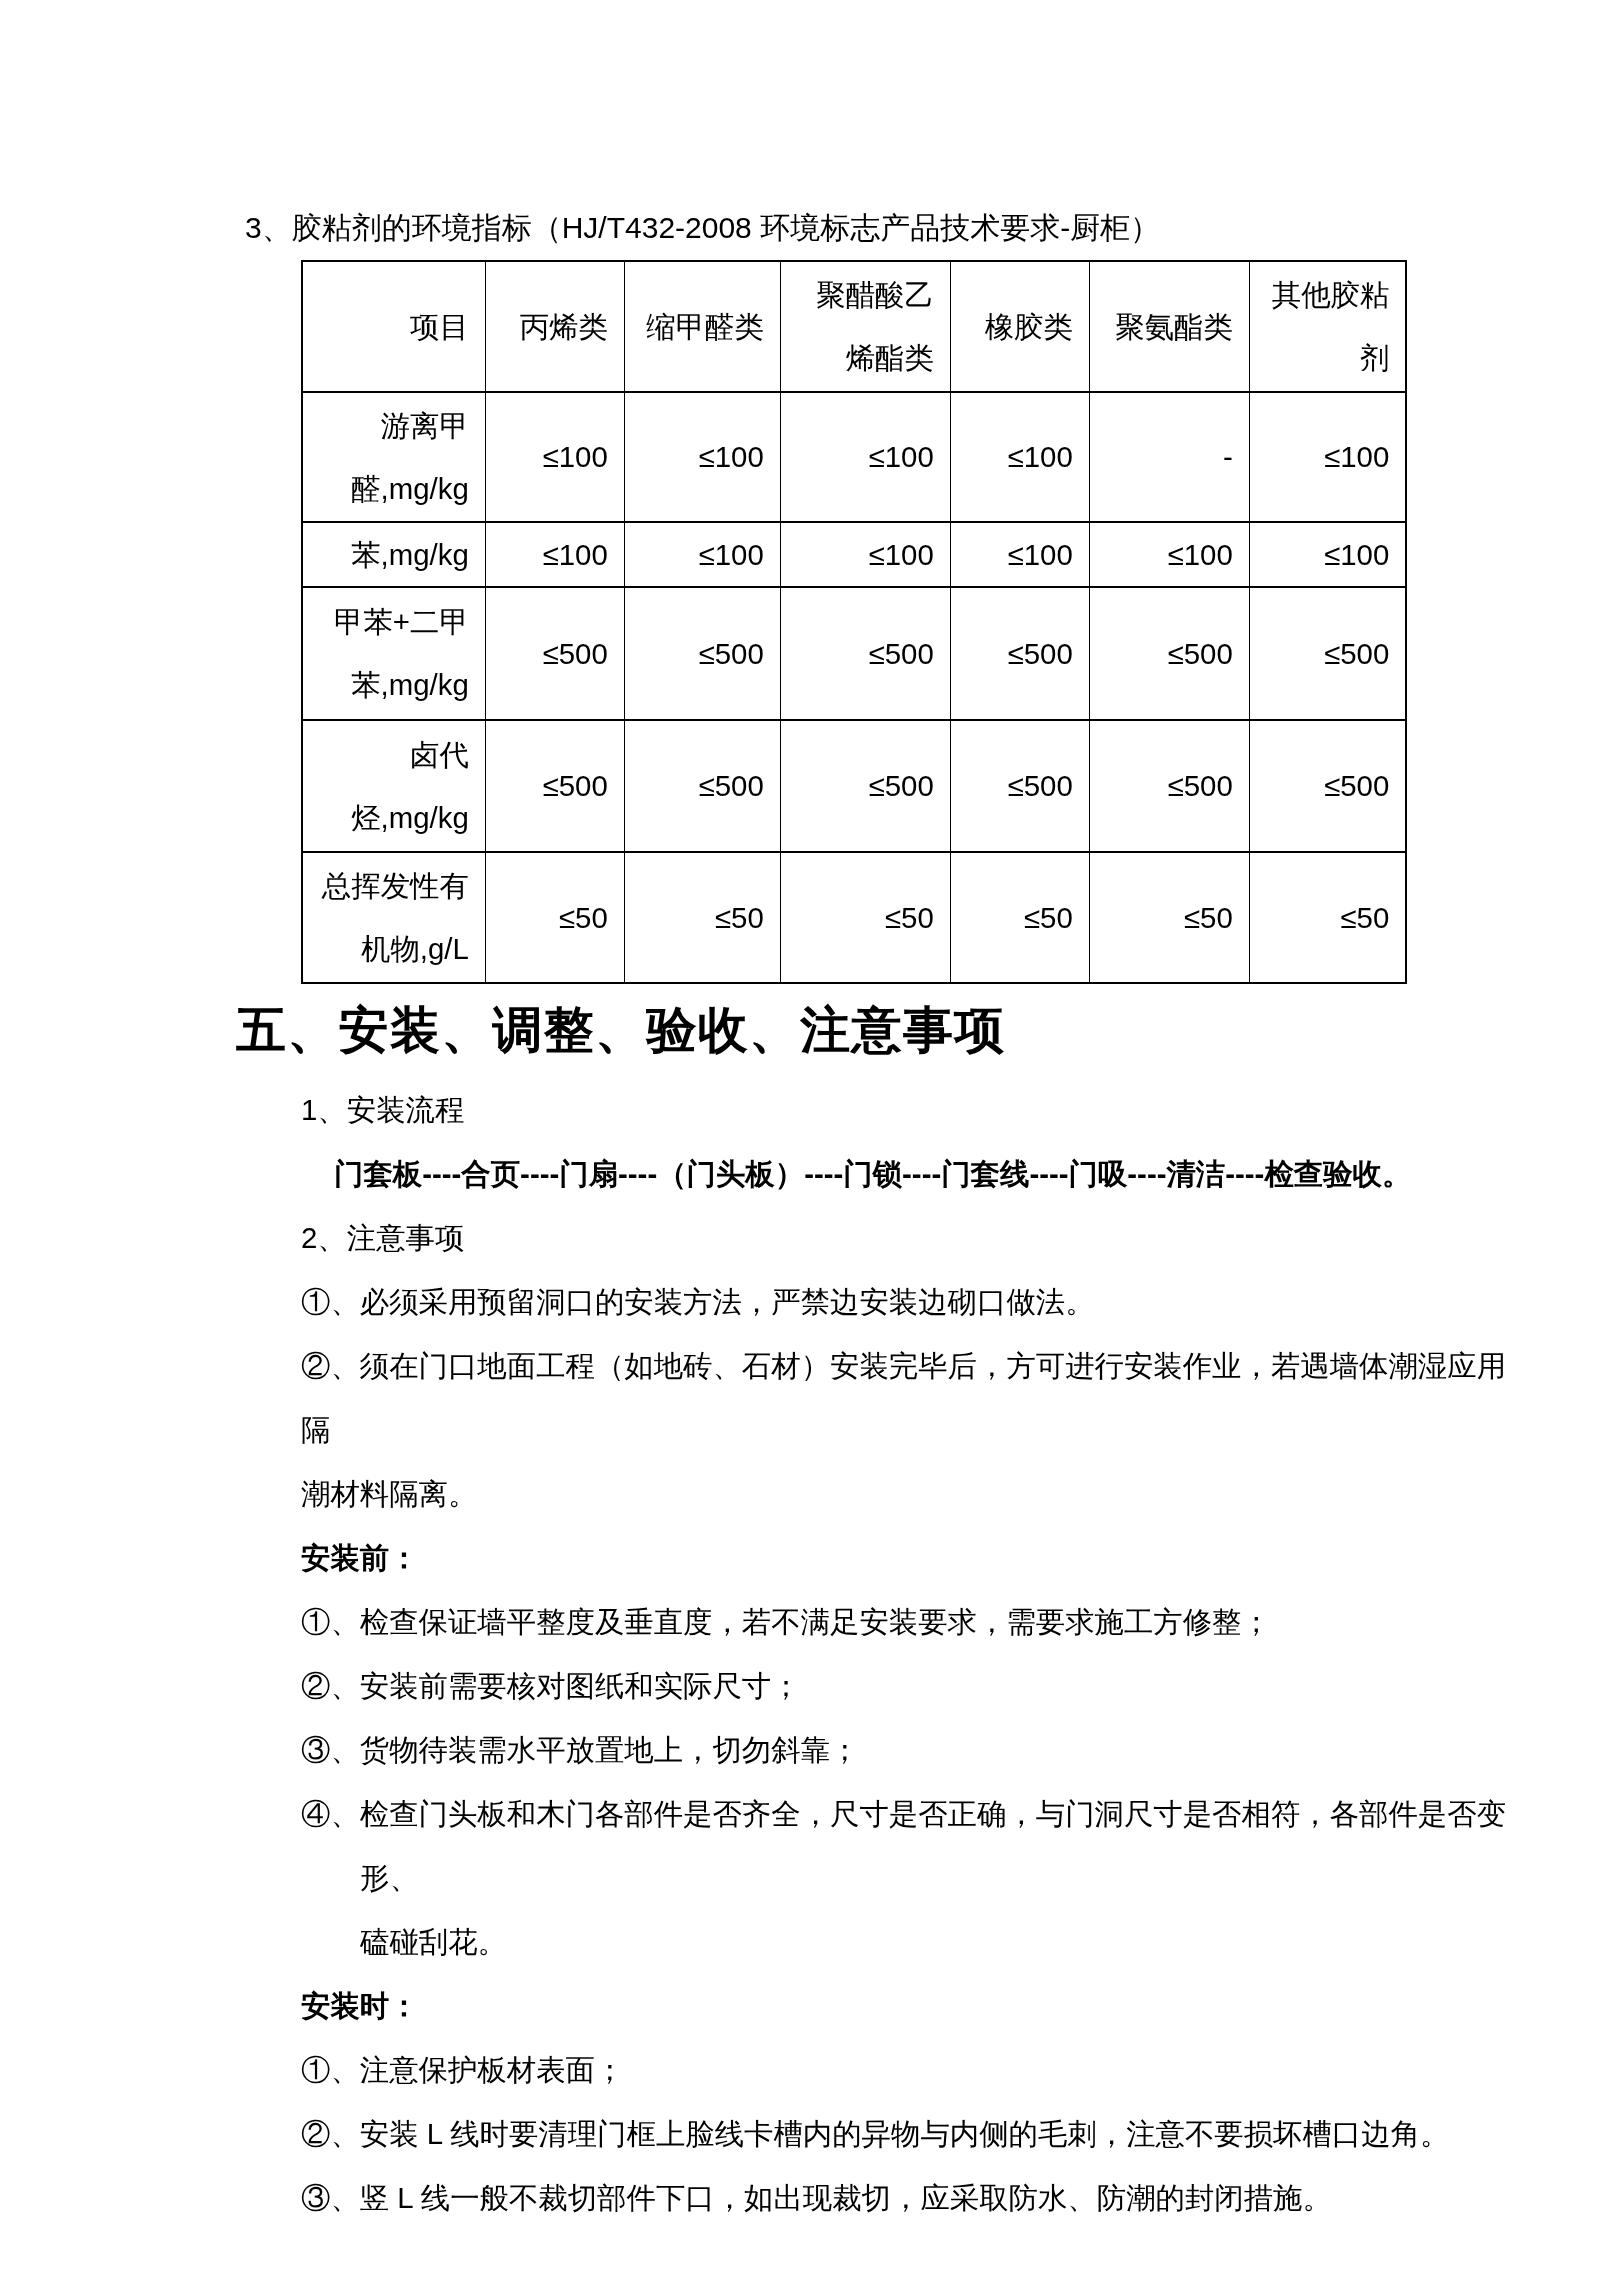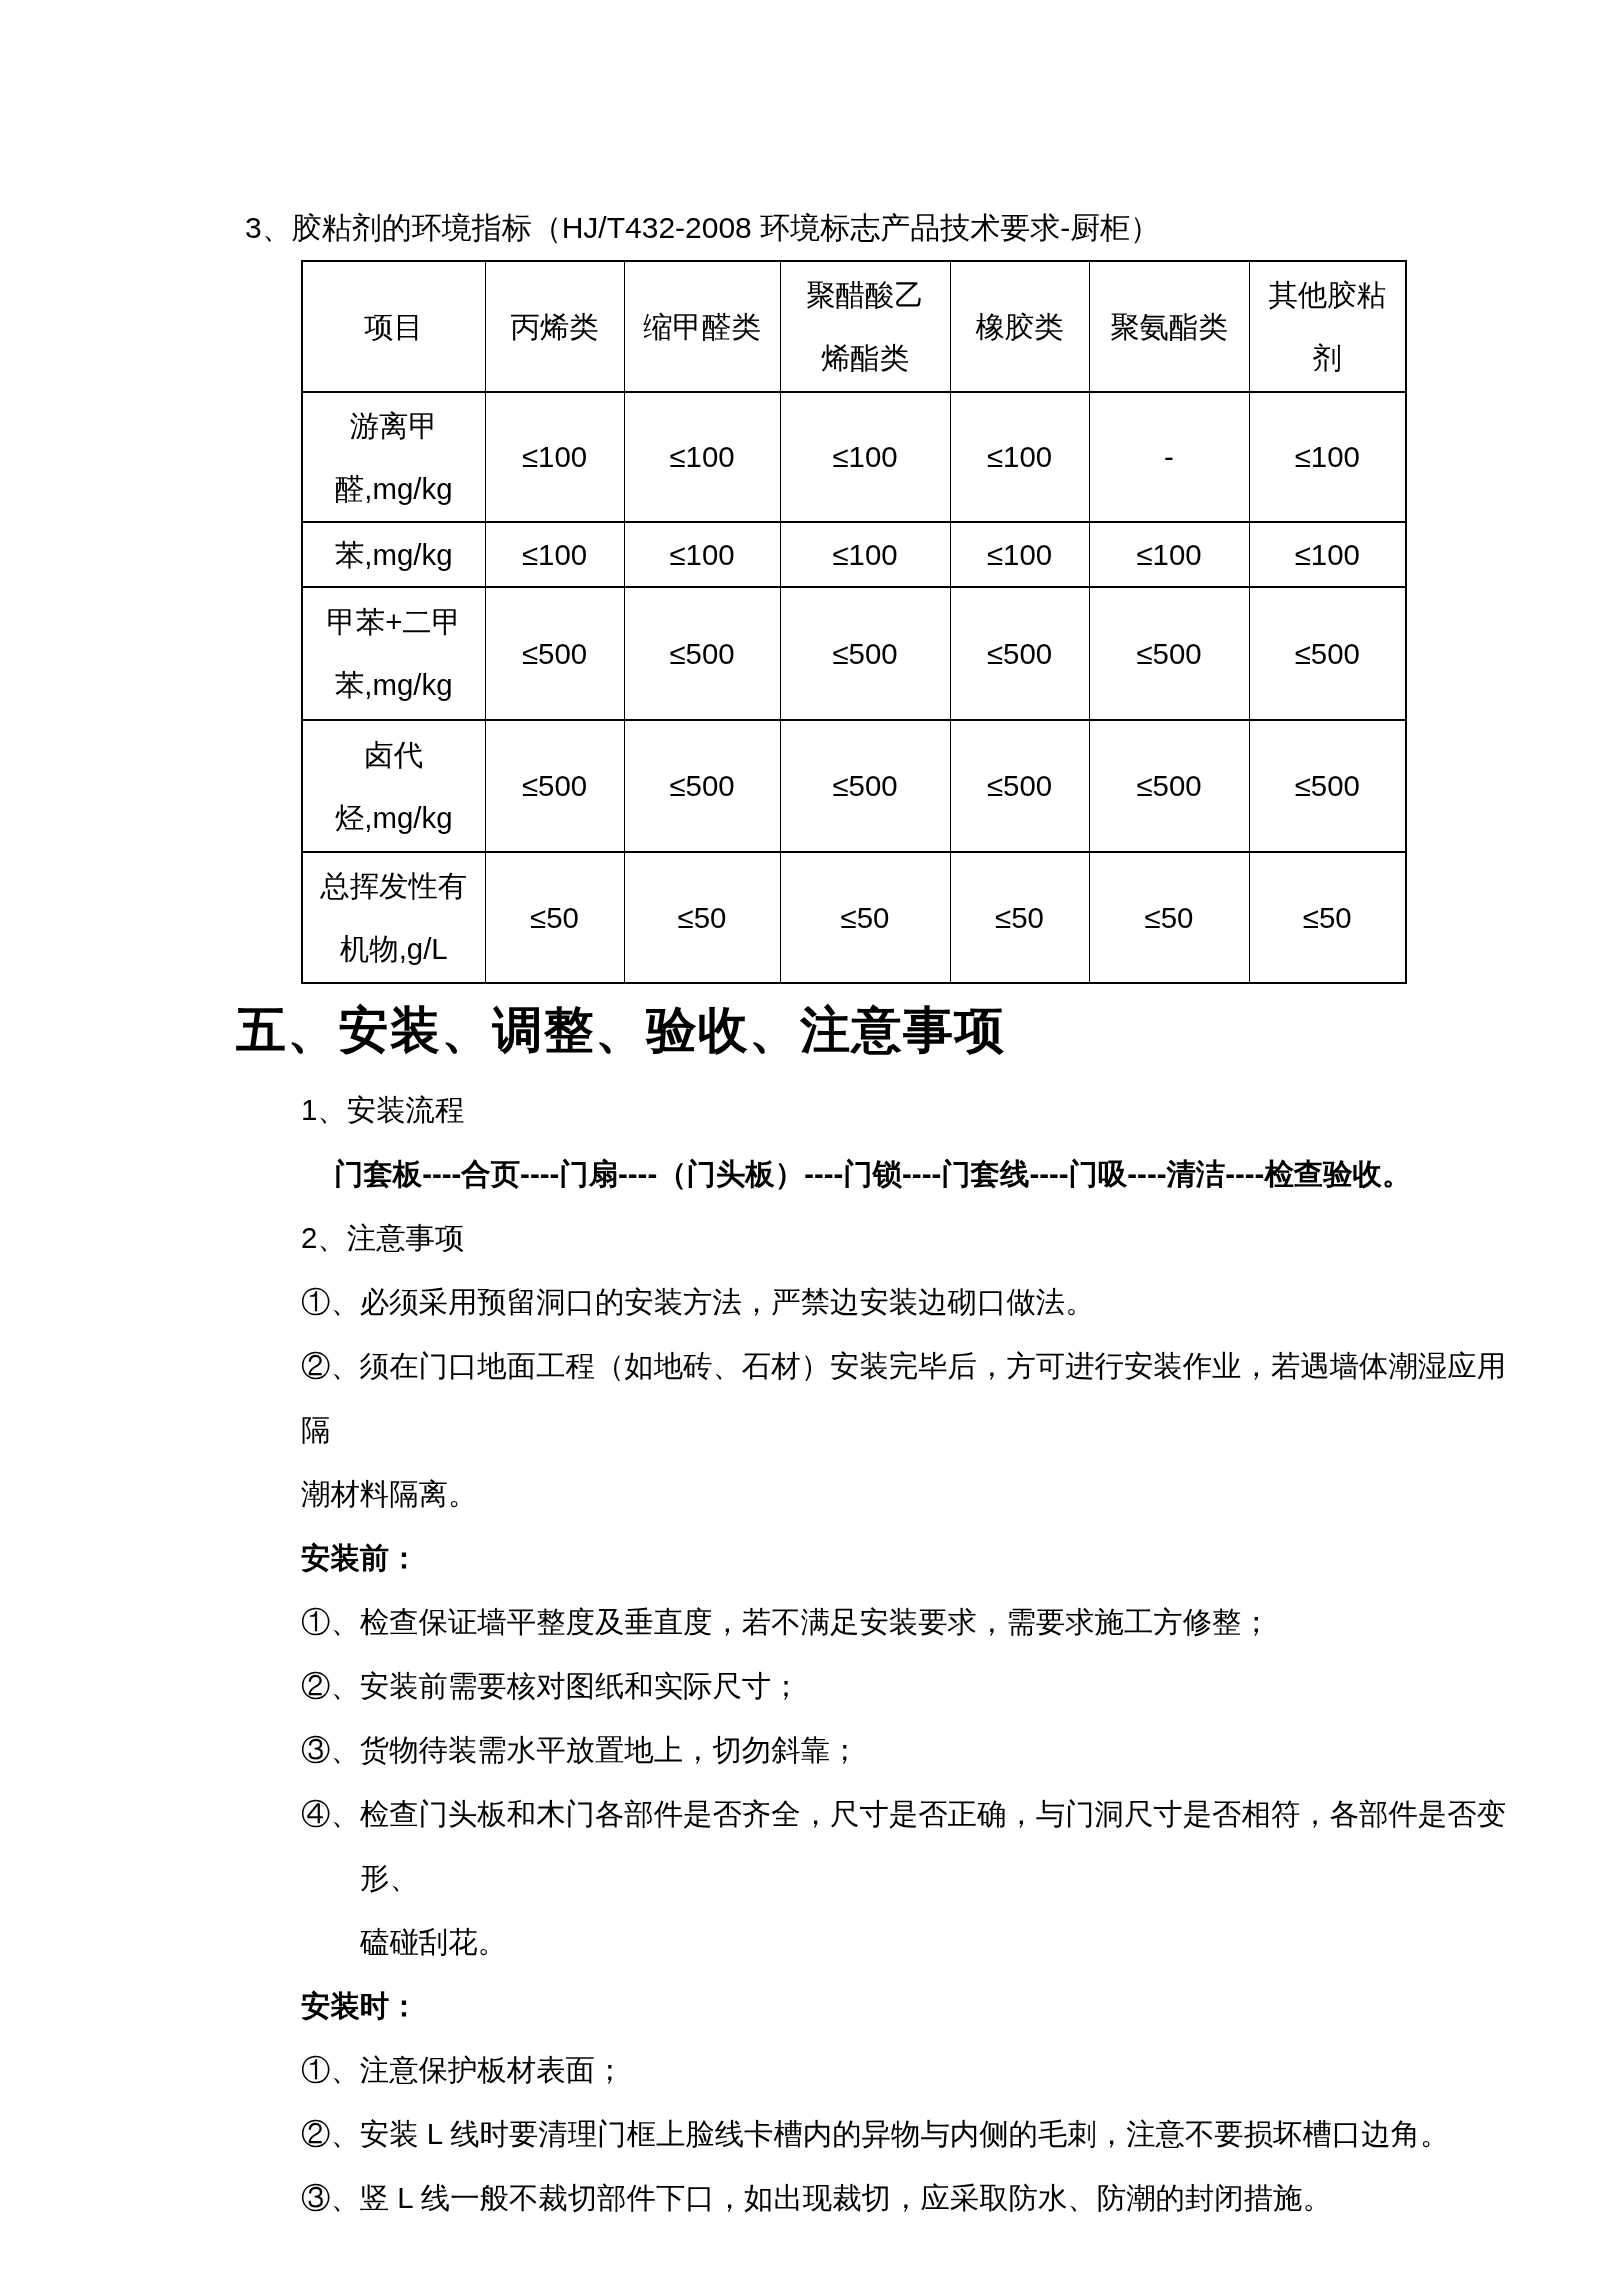--- a/index.html
+++ b/index.html
@@ -25,21 +25,21 @@
     table-layout: fixed;
     border: 2px solid #000;
   }
   table.env th, table.env td {
     border-left: 1.3px solid #000;
     border-right: 1.3px solid #000;
     border-top: 2.6px solid #000;
     border-bottom: 2.6px solid #000;
     font-size: 29.4px;
     font-weight: normal;
-    text-align: center;
+    text-align: right;
     vertical-align: middle;
     padding: 0 15.7px;
     line-height: 63px;
     white-space: pre-line;
   }
   col.c1 { width: 183px; }
   col.c2 { width: 139px; }
   col.c3 { width: 156px; }
   col.c4 { width: 170px; }
   col.c5 { width: 139px; }

